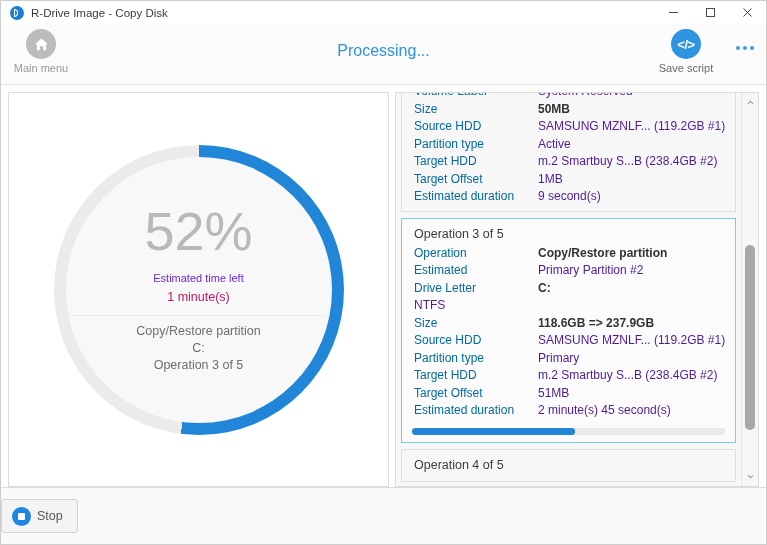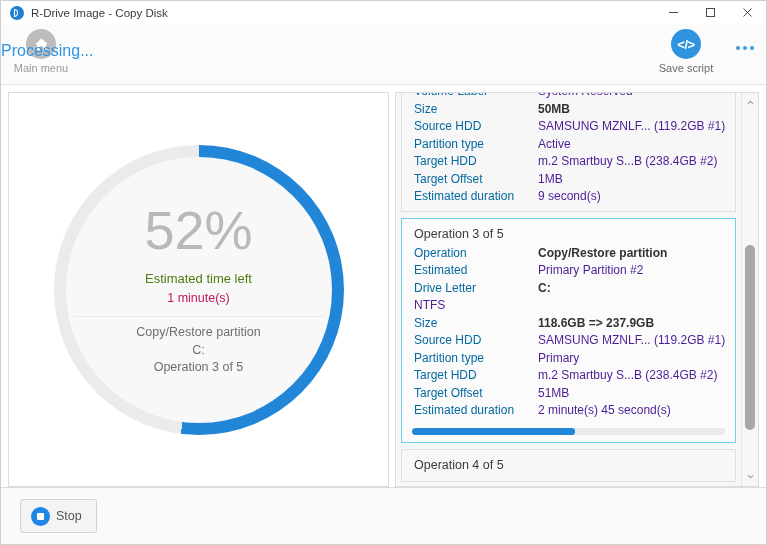--- a/index.html
+++ b/index.html
@@ -134,21 +134,21 @@
     font-size: 13px;
     font-weight: bold;
     font-family: "Liberation Sans", sans-serif;
     letter-spacing: -0.5px;
     line-height: 1;
   }
   .tb-title {
     position: absolute;
     left: 0;
     right: 0;
-    text-align: left;
+    text-align: center;
     font-size: 16px;
     color: #2f94e0;
     top: 18px;
   }
   .tb-dots {
     position: absolute;
     right: 12px;
     top: 22px;
     display: flex;
     gap: 3px;
@@ -207,22 +207,22 @@
     justify-content: center;
   }
   .pct {
     font-size: 54px;
     color: #b9b9b9;
     line-height: 1;
     font-weight: 300;
     margin-bottom: 12px;
   }
   .eta-label {
-    font-size: 13px;
-    color: #4d7c0f;
+    font-size: 11px;
+    color: #6d28d9;
     line-height: 1.5;
     text-align: right;
   }
   .eta-value {
     font-size: 12.5px;
     color: #be185d;
     line-height: 1.6;
   }
   .donut-sep {
     width: 252px;
@@ -342,21 +342,20 @@
     background: #a8a8a8;
   }
 
   
   .footer {
     flex: 0 0 57px;
     border-top: 1px solid #dcdcdc;
     background: #fafafa;
     display: flex;
     align-items: center;
-    padding-left: 19px;
     box-sizing: border-box;
   }
   .stop-btn {
     display: flex;
     align-items: center;
     gap: 6px;
     height: 34px;
     padding: 0 14px 0 10px;
     background: #f4f4f4;
     border: 1px solid #d2d2d2;

